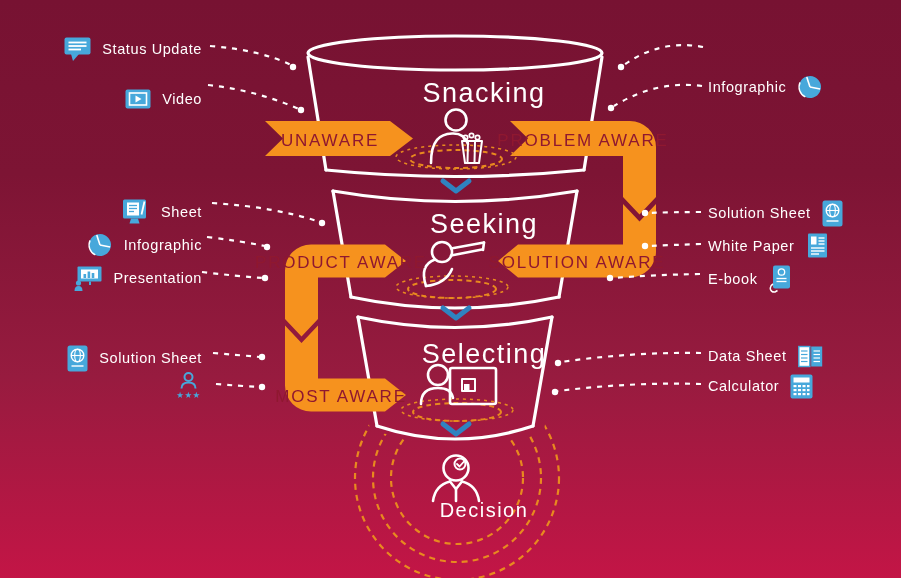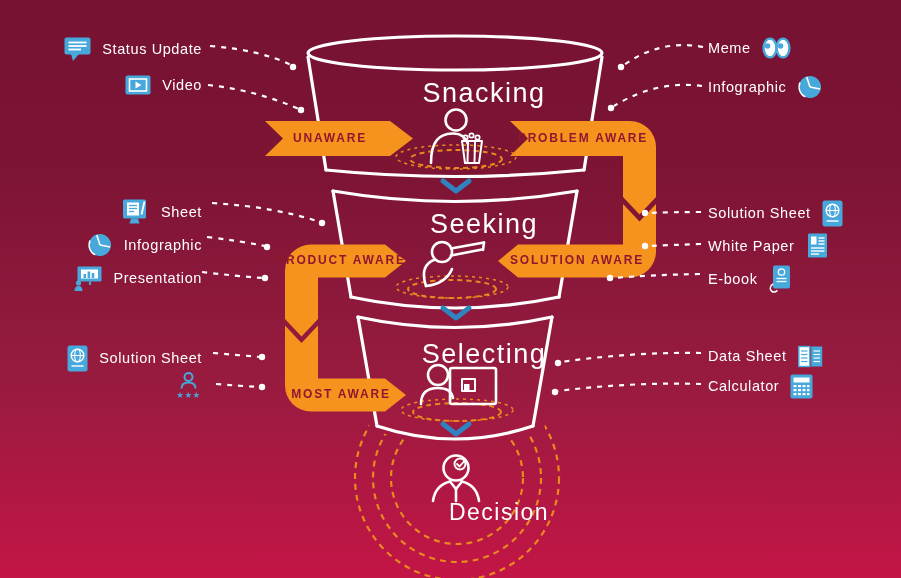--- a/index.html
+++ b/index.html
@@ -8,21 +8,21 @@
     font-family:"Liberation Sans", sans-serif;
     background:linear-gradient(180deg,#771232 0%,#7d1434 30%,#971b3f 65%,#c31546 100%);
   }
   #art{position:absolute;left:0;top:0;}
   .stage-title{
     position:absolute;transform:translateX(-50%);color:#fff;
     font-size:27px;letter-spacing:1.5px;white-space:nowrap;font-weight:400;margin-left:28px;
   }
   .banner-label{
     position:absolute;transform:translateX(-50%);color:#8f1830;
-    font-size:12px;font-weight:700;letter-spacing:1.8px;white-space:nowrap;
+    font-size:17px;font-weight:400;letter-spacing:1.8px;white-space:nowrap;
   }
   .row{
     position:absolute;display:flex;align-items:center;gap:11px;height:30px;
     color:#fff;font-size:14.5px;letter-spacing:0.6px;white-space:nowrap;
   }
   .row-left{right:699px;}
   .row-right{left:708px;}
   .icon{display:flex;align-items:center;justify-content:center;}
 </style>
 </head>
@@ -152,42 +152,42 @@
       <circle cx="262" cy="357" r="3.2"></circle>
         <circle cx="262" cy="387" r="3.2"></circle>
       <circle cx="558" cy="363" r="3.2"></circle>
         <circle cx="555" cy="392" r="3.2"></circle>
     </g>
   </svg>
 
   <div class="stage-title" style="left:456px;top:78px">Snacking</div>
   <div class="stage-title" style="left:456px;top:209px">Seeking</div>
   <div class="stage-title" style="left:456px;top:339px">Selecting</div>
-  <div class="stage-title" style="left:471px;top:499px;font-size:23px">Decision</div>
+  <div class="stage-title" style="left:456px;top:499px;font-size:20px">Decision</div>
 
   <div class="banner-label" style="left:330px;top:131px">UNAWARE</div>
   <div class="banner-label" style="left:583px;top:131px">PROBLEM AWARE</div>
   <div class="banner-label" style="left:341px;top:253px">PRODUCT AWARE</div>
   <div class="banner-label" style="left:577px;top:253px">SOLUTION AWARE</div>
   <div class="banner-label" style="left:341px;top:387px">MOST AWARE</div>
 
   <div class="row row-left" style="top:34px">
     <span class="icon">
       <svg width="27" height="26" viewBox="0 0 27 26">
           <rect x="0.5" y="1.5" width="26" height="17" rx="2" fill="#47a8db"></rect>
           <polygon points="7,18 15,18 9,25" fill="#47a8db"></polygon>
           <line x1="4.5" y1="6.5" x2="22.5" y2="6.5" stroke="#fff" stroke-width="1.8"></line>
           <line x1="4.5" y1="10" x2="22.5" y2="10" stroke="#fff" stroke-width="1.8"></line>
           <line x1="4.5" y1="13.5" x2="17" y2="13.5" stroke="#fff" stroke-width="1.8"></line>
         </svg>
     </span>
     <span>Status Update</span>
   </div>
 
-  <div class="row row-left" style="top:70px">
+  <div class="row row-left" style="top:84px">
     <span class="icon">
       <svg width="26" height="20" viewBox="0 0 26 20">
           <rect x="0.5" y="0.5" width="25" height="19" rx="2" fill="#47a8db"></rect>
           <rect x="4.5" y="4" width="17" height="12" fill="none" stroke="#fff" stroke-width="1.6"></rect>
           <polygon points="10.5,6.5 16.5,10 10.5,13.5" fill="#fff"></polygon>
         </svg>
     </span>
     <span>Video</span>
   </div>
 
@@ -252,31 +252,20 @@
   <div class="row row-left" style="top:370px">
     <span class="icon">
       <svg width="27" height="28" viewBox="0 0 27 28">
           <circle cx="13.5" cy="6" r="4" fill="none" stroke="#47a8db" stroke-width="2"></circle>
           <path d="M6.5 17.5 Q6.5 11.5 13.5 11.5 Q20.5 11.5 20.5 17.5" fill="none" stroke="#47a8db" stroke-width="2"></path>
           <text x="13.5" y="26.5" text-anchor="middle" font-size="8.5" fill="#47a8db" font-family="DejaVu Sans">★★★</text>
         </svg>
     </span>
   </div>
 
-  <div class="row row-right" style="top:33px">
-    <span>Meme</span>
-    <span class="icon">
-      <svg width="29" height="22" viewBox="0 0 29 22">
-          <ellipse cx="8" cy="11" rx="6.4" ry="9.4" fill="#fff" stroke="#47a8db" stroke-width="2.4"></ellipse>
-          <ellipse cx="21" cy="11" rx="6.4" ry="9.4" fill="#fff" stroke="#47a8db" stroke-width="2.4"></ellipse>
-          <circle cx="5.6" cy="9" r="2.7" fill="#47a8db"></circle>
-          <circle cx="18.6" cy="9" r="2.7" fill="#47a8db"></circle>
-        </svg>
-    </span>
-  </div>
 
   <div class="row row-right" style="top:72px">
     <span>Infographic</span>
     <span class="icon">
       <svg width="26" height="26" viewBox="0 0 26 26">
           <g transform="rotate(-18 13 13)">
             <circle cx="13" cy="13" r="11" fill="#47a8db"></circle>
             <line x1="13" y1="13" x2="13" y2="2.5" stroke="#fff" stroke-width="1.6"></line>
             <line x1="13" y1="13" x2="22" y2="18" stroke="#fff" stroke-width="1.6"></line>
             <path d="M5 5.5 A11 11 0 0 0 5.5 21" fill="none" stroke="#fff" stroke-width="1.4"></path>

